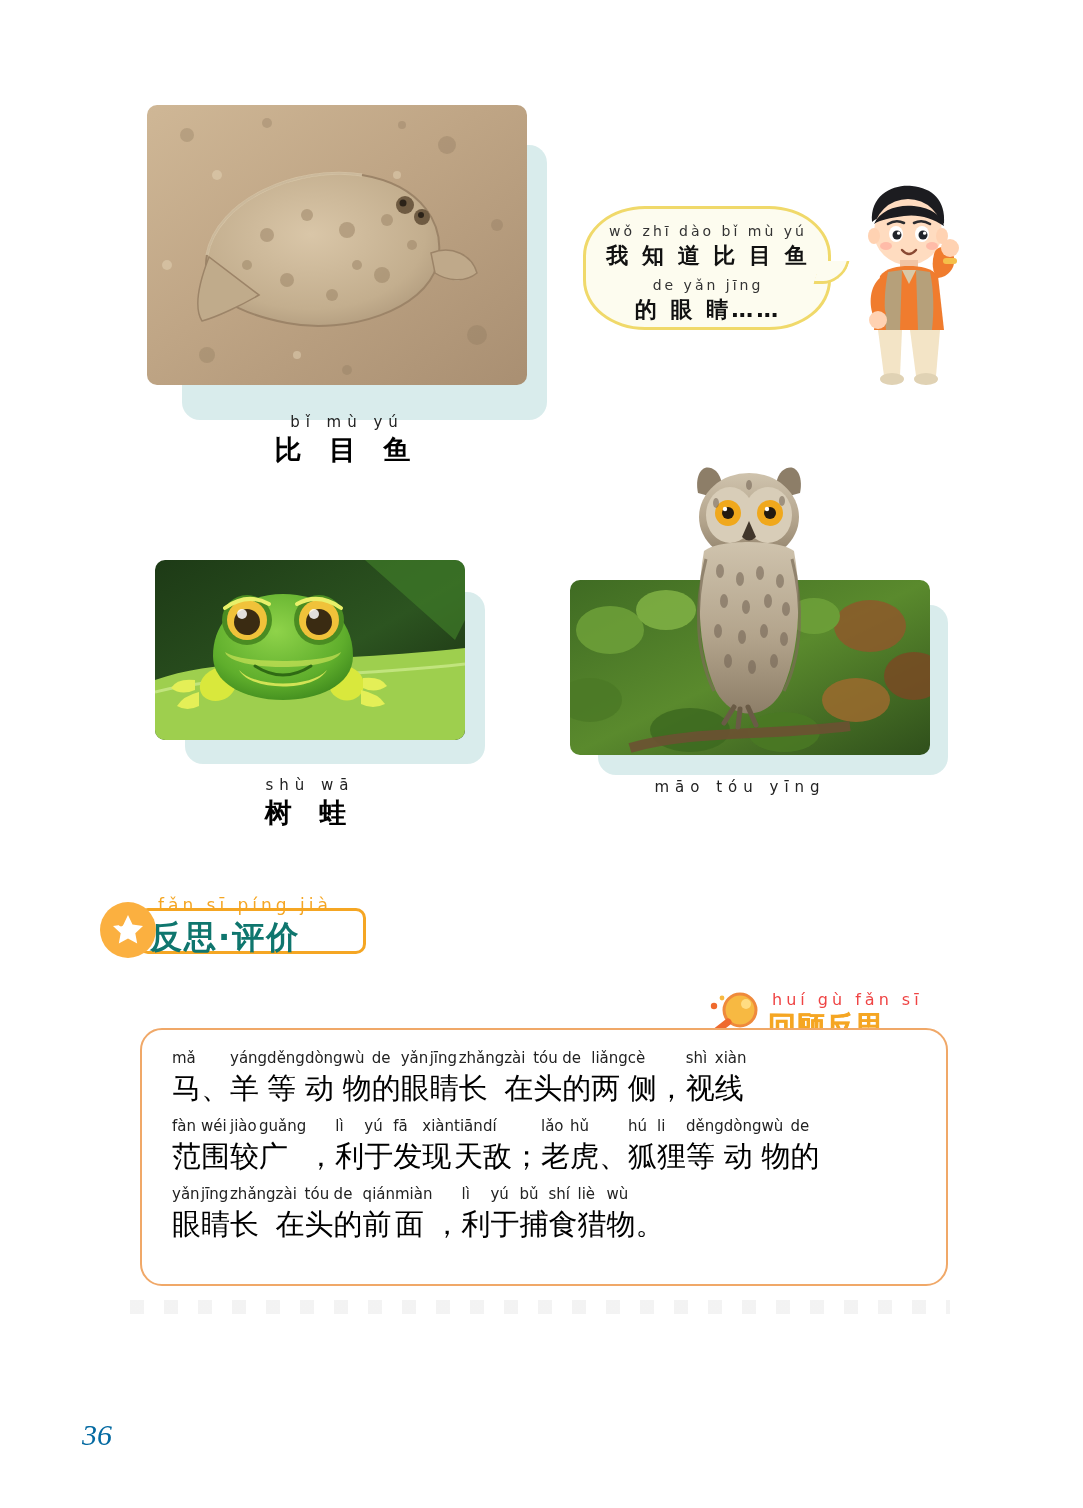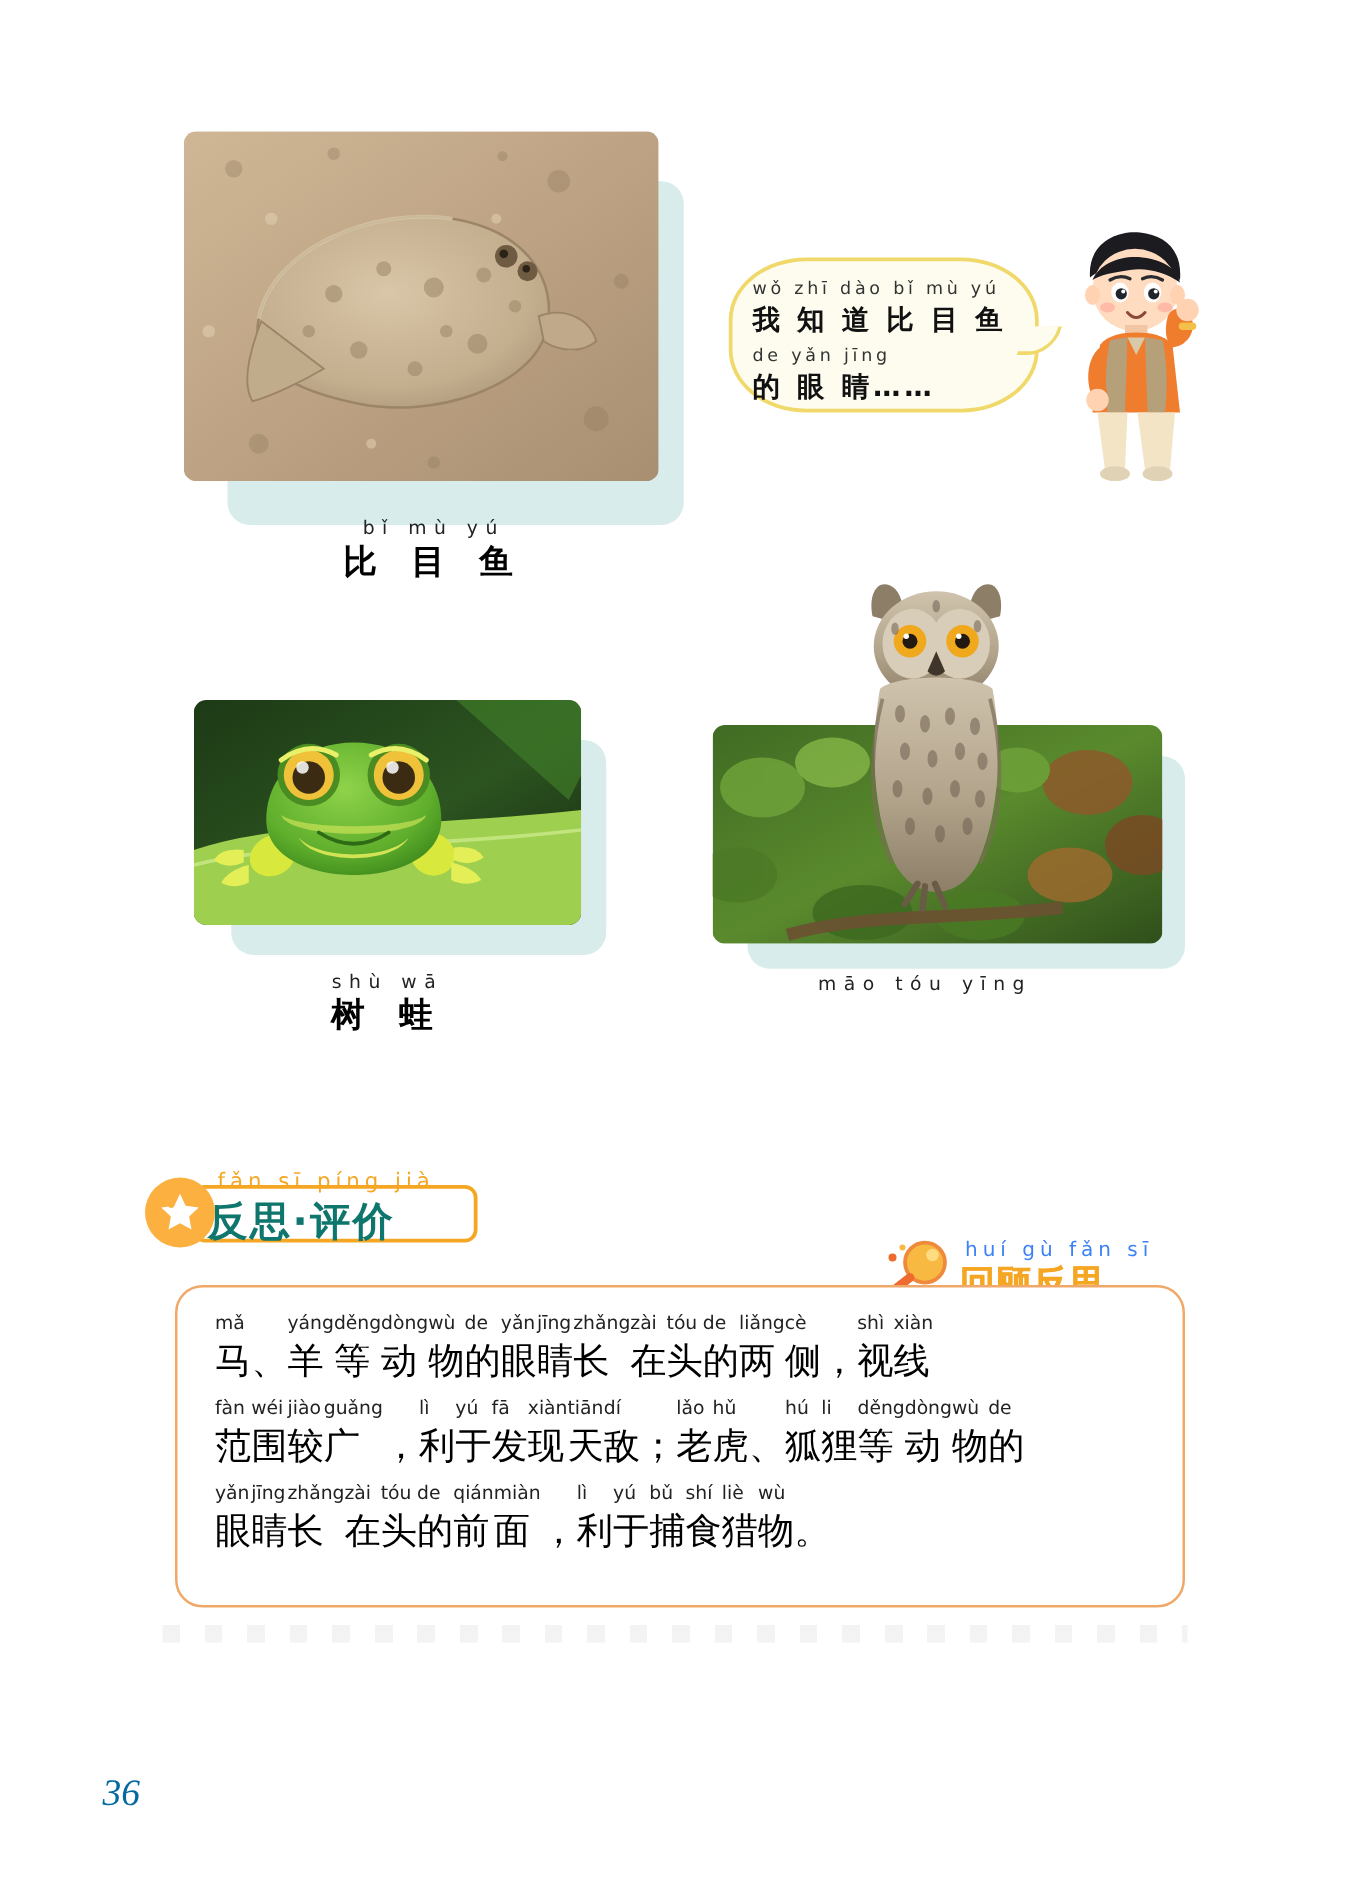--- a/index.html
+++ b/index.html
@@ -64,20 +64,21 @@
   .bubble {
     position: absolute;
     left: 583px;
     top: 206px;
     width: 248px;
     height: 124px;
     background: #fdfcef;
     border: 3px solid #f0d96a;
     border-radius: 62px / 50px;
     box-sizing: border-box;
+    text-align: center;
   }
   .bubble:after {
     content: "";
     position: absolute;
     right: -18px;
     top: 52px;
     width: 26px;
     height: 20px;
     background: #fdfcef;
     border-right: 3px solid #f0d96a;
@@ -108,25 +109,24 @@
     font-weight: 700;
     display: block;
   }
 
   
   .boy { position: absolute; left: 840px; top: 180px; width: 140px; height: 205px; }
 
   
   .section-header {
     position: absolute;
-    left: 116px;
+    left: 100px;
     top: 900px;
     width: 270px;
     height: 58px;
-    margin-top: 40px;
   }
   .sh-pill {
     position: absolute;
     left: 38px;
     top: 8px;
     width: 228px;
     height: 46px;
     border: 3px solid #f5a623;
     border-radius: 10px;
     box-sizing: border-box;
@@ -178,21 +178,21 @@
     left: 700px;
     top: 990px;
     width: 230px;
     height: 48px;
   }
   .rt-py {
     position: absolute;
     left: 72px;
     top: 0px;
     font-size: 16px;
-    color: #3b82f6;
+    color: #ef4444;
     letter-spacing: 4px;
     font-family: "DejaVu Sans", sans-serif;
   }
   .rt-hz {
     position: absolute;
     left: 68px;
     top: 18px;
     font-size: 28px;
     font-weight: 700;
     color: #f5a623;

